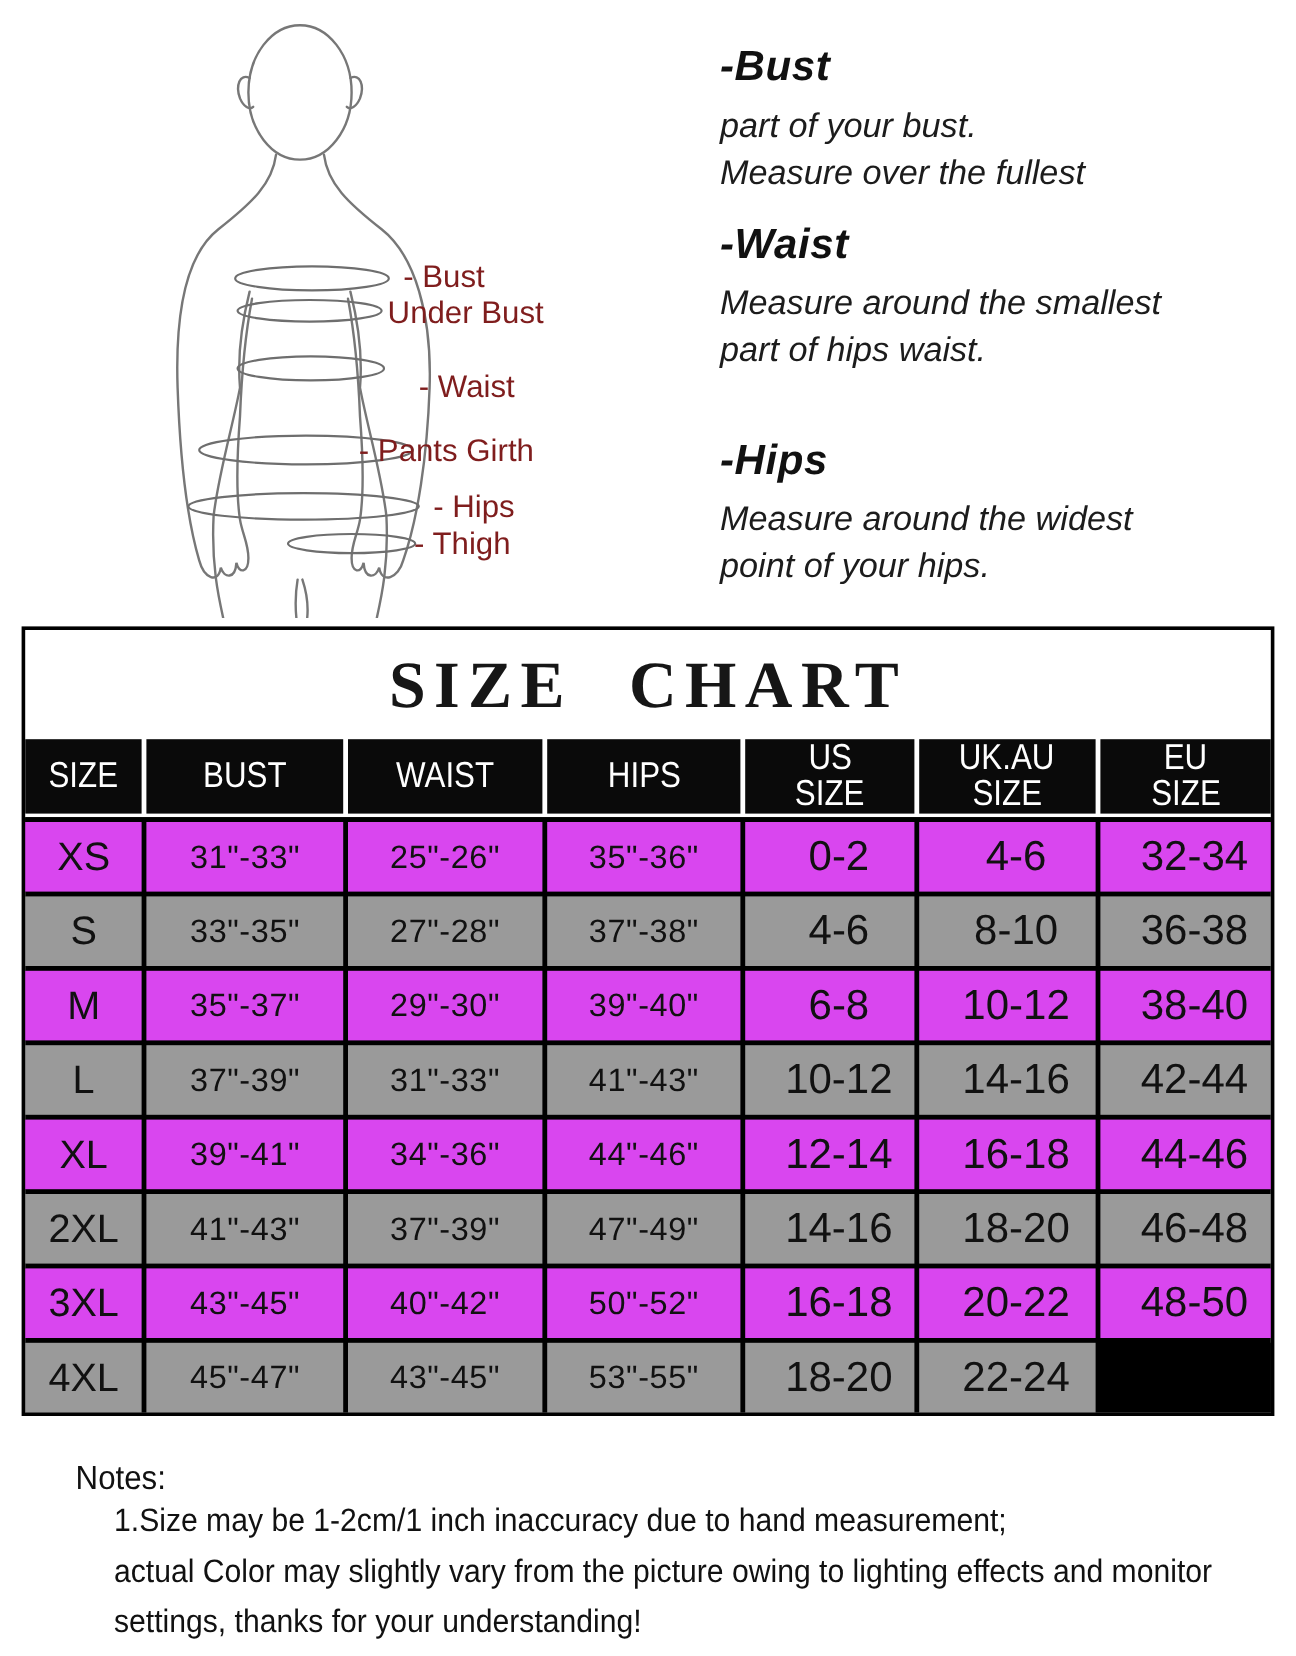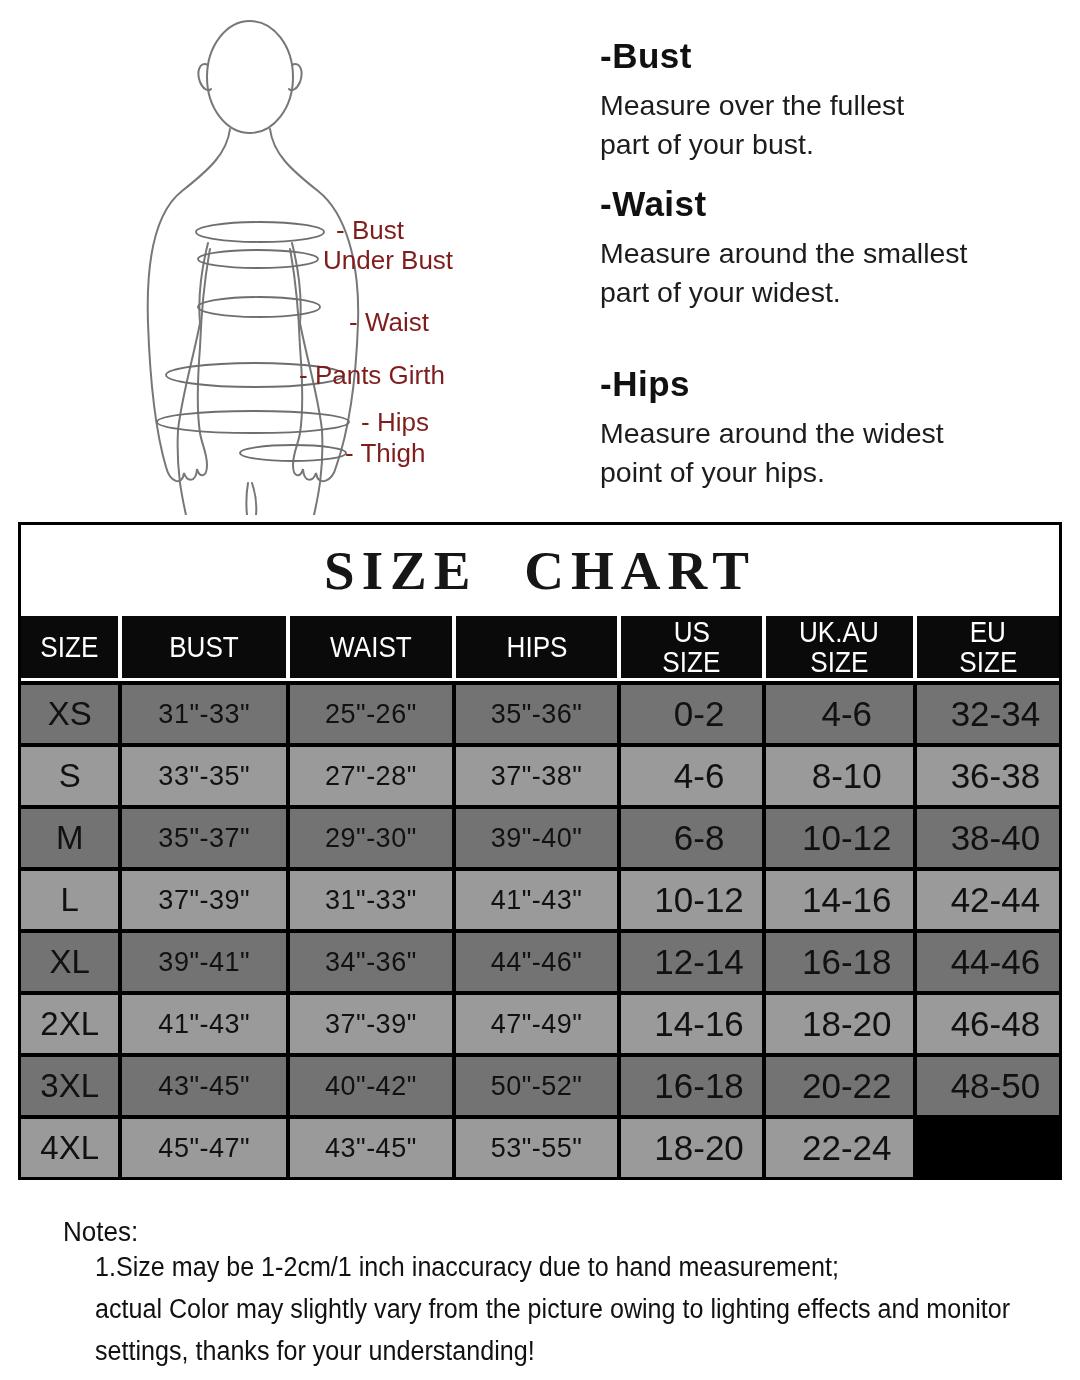--- a/index.html
+++ b/index.html
@@ -3,38 +3,38 @@
 <meta charset="utf-8">
 <style>
   html,body{margin:0;padding:0;background:#fff;}
   .page{position:relative;width:1080px;height:1380px;background:#fff;overflow:hidden;
         font-family:"Liberation Sans",sans-serif;color:#1a1a1a;}
 
   
   .figure-svg{position:absolute;left:130px;top:5px;width:320px;height:510px;}
   .dlabel{position:absolute;font-size:26px;color:#7f1d1d;white-space:nowrap;}
 
-  .guide{position:absolute;left:600px;width:420px;}
+  .guide{position:absolute;left:600px;width:420px;font-style:italic;}
   .guide h3{margin:0 0 10px 0;font-size:35px;font-weight:bold;color:#111;letter-spacing:0.5px;}
   .guide .gl{display:block;font-size:28.5px;line-height:39px;color:#1c1c1c;}
 
   
   .size-table{position:absolute;left:18px;top:522px;width:1044px;border:3px solid #000;background:#fff;box-sizing:border-box;}
   .chart-title{height:91px;display:flex;align-items:center;justify-content:center;
                font-family:"Liberation Serif",serif;font-size:55px;font-weight:bold;
                letter-spacing:7px;word-spacing:26px;color:#161616;}
   .head-row{display:grid;grid-template-columns:100fr 168fr 166fr 166fr 144fr 151fr 146fr;
             gap:4px;background:#fff;height:62px;margin-bottom:3px;}
   .head-cell{background:#0a0a0a;color:#fff;display:flex;flex-direction:column;
              align-items:center;justify-content:center;font-size:30px;line-height:30px;}
   .hl{display:block;transform:scaleX(0.87);white-space:nowrap;}
   .hl:empty{display:none;}
   .body-grid{display:flex;flex-direction:column;gap:4px;background:#000;border-top:4px solid #000;}
   .t-row{display:grid;grid-template-columns:100fr 168fr 166fr 166fr 144fr 151fr 146fr;gap:4px;background:#000;}
-  .t-row>div{background:#737373;height:58px;display:flex;align-items:center;justify-content:center;color:#111;}
+  .t-row>div{background:#d946ef;height:58px;display:flex;align-items:center;justify-content:center;color:#111;}
   .t-row:nth-child(even)>div{background:#9a9a9a;}
   .c-size{font-size:33px;}
   .c-in{font-size:27px;letter-spacing:0.5px;}
   .c-big{font-size:35px;padding-left:15px;}
 
   
   .notes-heading{position:absolute;left:63px;top:1216px;font-size:28px;color:#111;
                  transform:scaleX(0.93);transform-origin:left;}
   .notes-lines{position:absolute;left:95px;top:1246px;width:980px;}
   .note-line{font-size:27px;line-height:42px;color:#111;white-space:nowrap;
@@ -78,29 +78,29 @@
   <span class="dlabel" style="left:336px;top:215px">- Bust</span>
   <span class="dlabel" style="left:323px;top:245px">Under Bust</span>
   <span class="dlabel" style="left:349px;top:307px">- Waist</span>
   <span class="dlabel" style="left:299px;top:360px">- Pants Girth</span>
   <span class="dlabel" style="left:361px;top:407px">- Hips</span>
   <span class="dlabel" style="left:345px;top:438px">- Thigh</span>
 
   <div class="guide" style="top:36px">
     <h3>-Bust</h3>
     <p style="margin:0">
+      <span class="gl">part of your bust.</span>
       <span class="gl">Measure over the fullest</span>
-      <span class="gl">part of your bust.</span>
     </p>
   </div>
   <div class="guide" style="top:184px">
     <h3>-Waist</h3>
     <p style="margin:0">
       <span class="gl">Measure around the smallest</span>
-      <span class="gl">part of your widest.</span>
+      <span class="gl">part of hips waist.</span>
     </p>
   </div>
   <div class="guide" style="top:364px">
     <h3>-Hips</h3>
     <p style="margin:0">
       <span class="gl">Measure around the widest</span>
       <span class="gl">point of your hips.</span>
     </p>
   </div>
 

